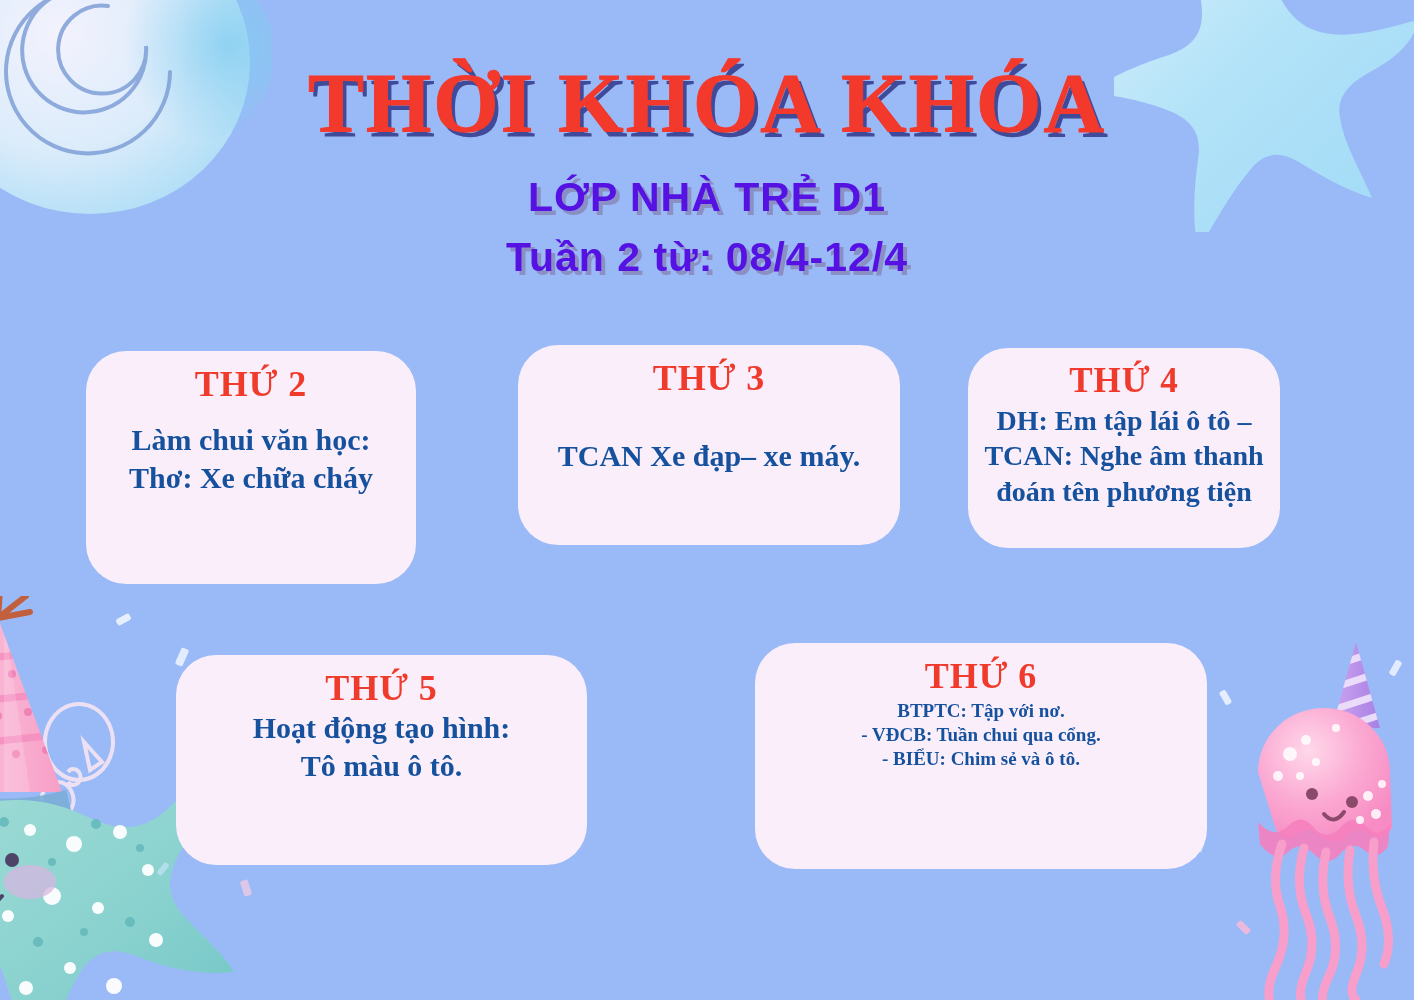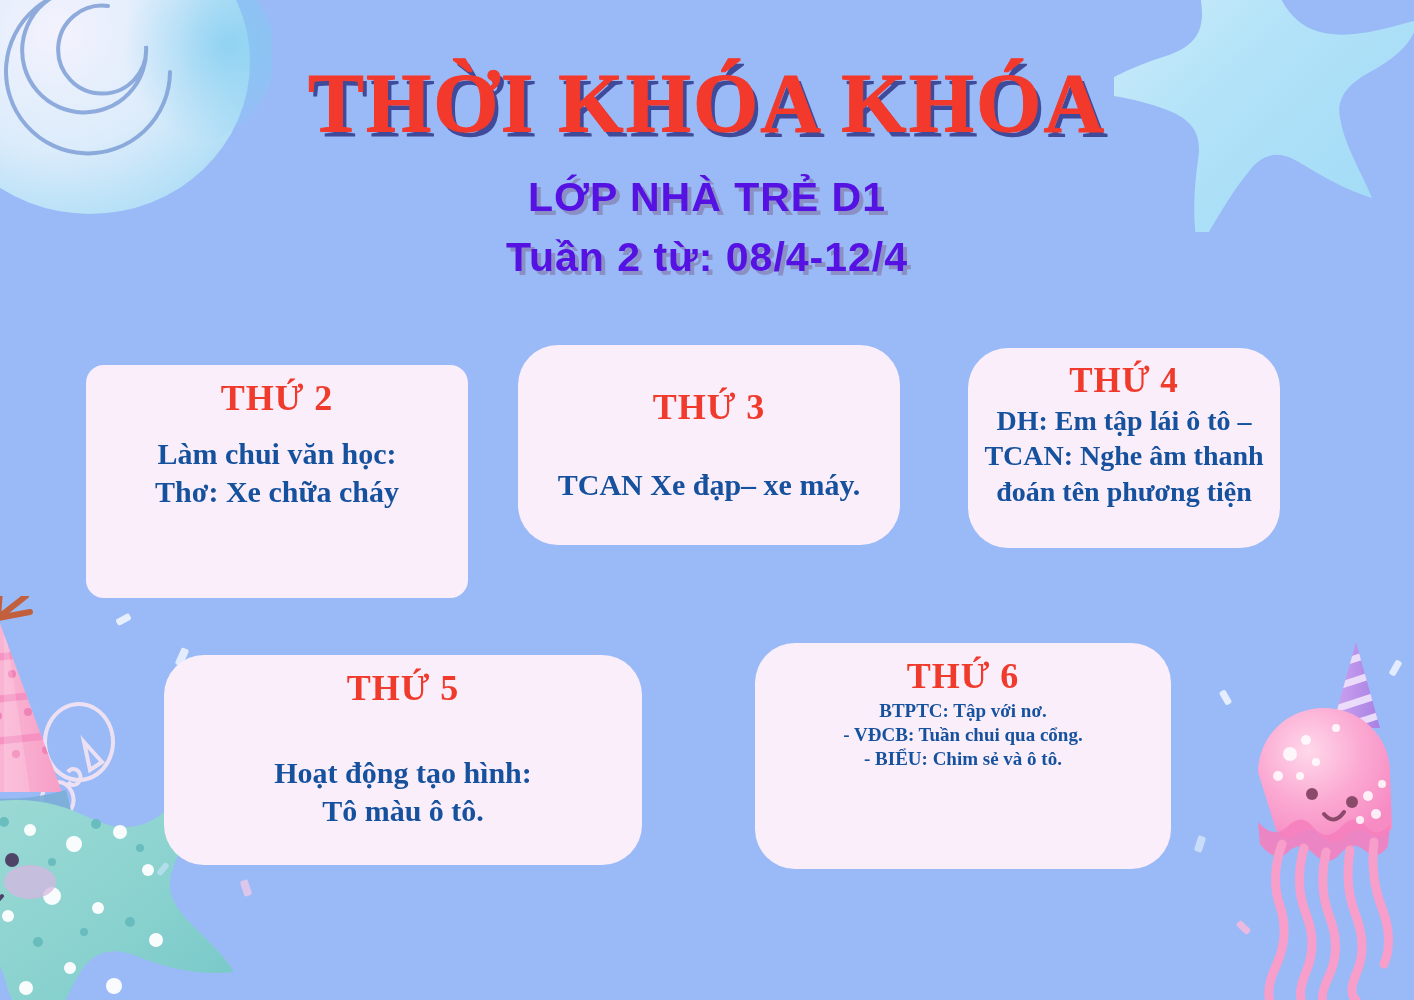--- a/index.html
+++ b/index.html
@@ -102,34 +102,34 @@
     font-weight: bold;
     font-size: 30px;
     line-height: 1.27;
     color: #16519e;
     text-align: center;
     margin: 0;
   }
   .card-body .ln { display: block; white-space: nowrap; }
 
   
-  #card-mon  { left: 86px;  top: 365px; width: 382px; height: 233px; border-radius: 18px; }
+  #card-mon  { left: 86px;  top: 351px; width: 330px; height: 233px; }
   #card-mon  .card-body { margin-top: 16px; }
 
-  #card-tue  { left: 518px; top: 345px; width: 382px; height: 200px; justify-content: center; }
+  #card-tue  { left: 518px; top: 345px; width: 382px; height: 200px; }
   #card-tue  .card-body { margin-top: 38px; }
 
   #card-wed  { left: 968px; top: 348px; width: 312px; height: 200px; }
   #card-wed  .card-title { font-size: 35px; }
   #card-wed  .card-body { margin-top: 2px; font-size: 28px; }
 
-  #card-thu  { left: 164px; top: 655px; width: 478px; height: 210px; gap: 45px; }
+  #card-thu  { left: 176px; top: 655px; width: 411px; height: 210px; }
   #card-thu  .card-body { }
 
-  #card-fri  { left: 755px; top: 643px; width: 416px; height: 226px; }
+  #card-fri  { left: 755px; top: 643px; width: 452px; height: 226px; }
   #card-fri  .card-body { margin-top: 2px; font-size: 19px; }
 </style>
 </head>
 <body>
 
 <div id="poster">
 
   <svg class="deco" id="shell" viewBox="0 0 350 330">
     <defs>
       <radialGradient id="shellGrad" cx="40%" cy="40%" r="70%">

